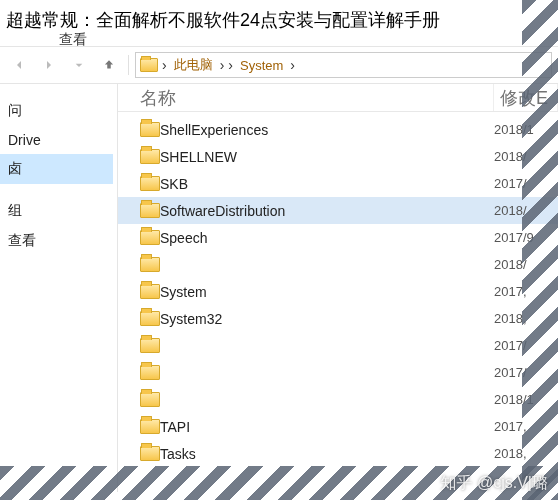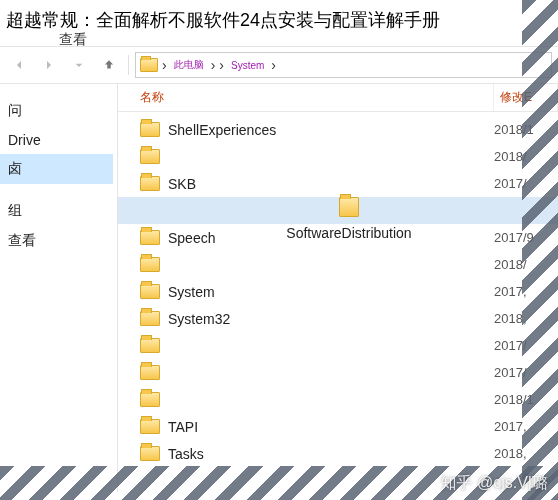--- a/index.html
+++ b/index.html
@@ -60,21 +60,21 @@
     display: flex;
     align-items: center;
     border: 1px solid #ccc;
     height: 26px;
     padding: 0 4px;
     gap: 4px;
     overflow: hidden;
   }
   .crumb {
     display: flex; align-items: center; gap: 3px;
-    font-size: 10px; color: #a21caf;
+    font-size: 13px; color: #a16207;
     padding: 0 3px;
   }
   .folder-icon-mini {
     width: 18px; height: 14px;
     background: linear-gradient(#ffe9a8,#f7c64b);
     border: 1px solid #d7a92c;
     border-radius: 1px;
     position: relative;
   }
   .folder-icon-mini::before {
@@ -107,22 +107,22 @@
     flex: 1;
     overflow: hidden;
     position: relative;
   }
   .columns {
     display: flex;
     border-bottom: 1px solid #e8e8e8;
     background: #fff;
     height: 28px;
     align-items: center;
-    font-size: 12px;
-    color: #c2410c;
+    font-size: 18px;
+    color: #737373;
   }
   .col-name {
     padding-left: 22px;
     flex: 1;
     border-right: 1px solid #eee;
     height: 100%;
     display: flex; align-items: center;
   }
   .col-date {
     width: 64px;
@@ -130,25 +130,24 @@
     height: 100%;
     display: flex; align-items: center;
     border-right: 1px solid #eee;
     overflow: hidden;
   }
   .filelist { padding: 4px 0; }
   .row {
     display: flex; align-items: center;
     height: 27px;
     padding-left: 22px;
-    gap: 8px;
     font-size: 14px;
     color: #222;
   }
-  .row.selected { background: #d9e8f7; flex-direction: column; }
+  .row.selected { background: #d9e8f7; }
   .row .date { margin-left: auto; width: 64px; color: #555; font-size: 13px; overflow: hidden;}
   .folder-icon {
     width: 20px; height: 15px;
     background: linear-gradient(#ffe9a8,#f7c64b);
     border: 1px solid #d7a92c;
     border-radius: 1px;
     position: relative;
     flex: 0 0 20px;
   }
   .folder-icon::before {
@@ -248,20 +247,21 @@
       <div class="col-date">修改E</div>
     </div>
     <div class="filelist" id="filelist">
         <div class="row">
           <div class="folder-icon"></div>
           <span>ShellExperiences</span>
           <span class="date">2018/1</span>
         </div>
         <div class="row">
           <div class="folder-icon"></div>
+          <span>SHELLNEW</span>
           <span class="date">2018/</span>
         </div>
         <div class="row">
           <div class="folder-icon"></div>
           <span>SKB</span>
           <span class="date">2017/</span>
         </div>
         <div class="row selected">
           <div class="folder-icon"></div>
           <span>SoftwareDistribution</span>

